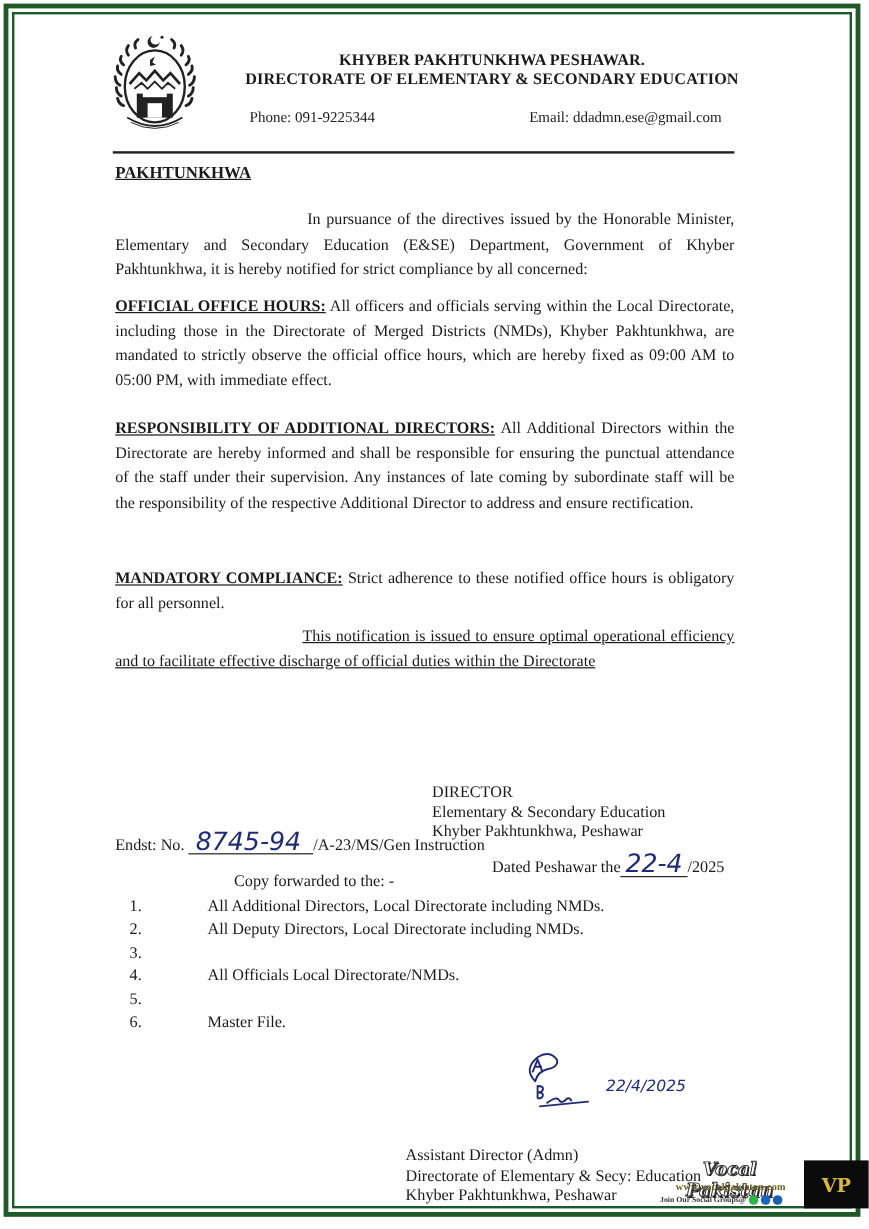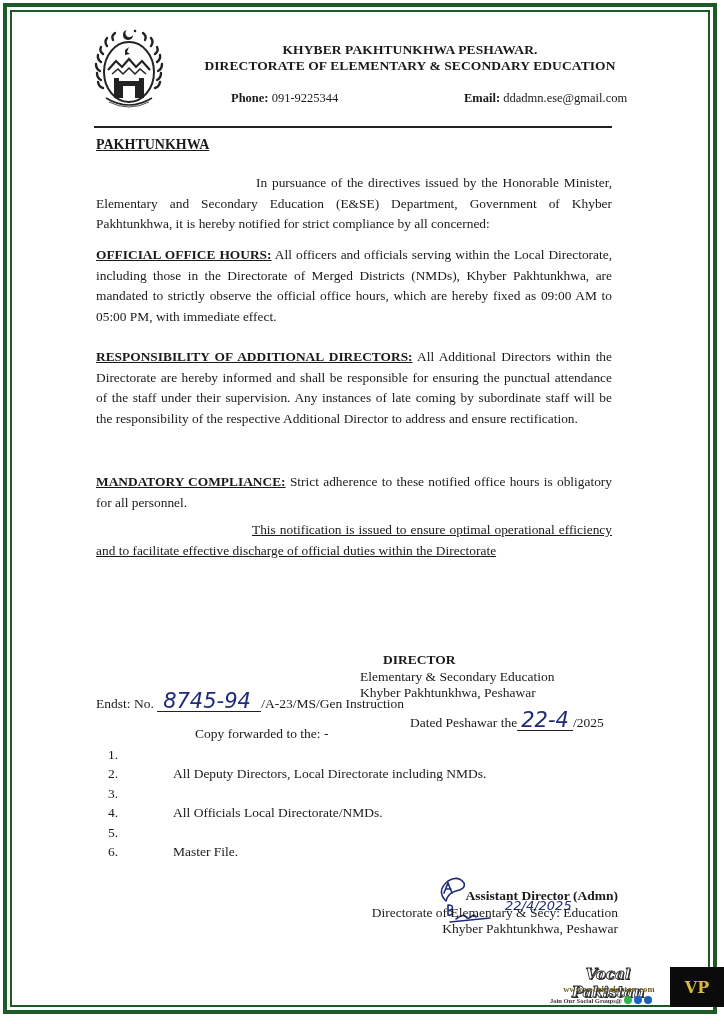--- a/index.html
+++ b/index.html
@@ -15,21 +15,21 @@
       position: absolute; left: 10px; top: 10px; width: 700px; height: 997px;
       border: 2px solid #1d5a27; box-sizing: border-box;
     }
     .logo { position: absolute; left: 94px; top: 26px; width: 70px; height: 86px; }
     .hdr-title {
       position: absolute; left: 170px; top: 42px; width: 480px; text-align: center;
       font-weight: bold; font-size: 13.5px; line-height: 16px; letter-spacing: 0.1px;
     }
     .hdr-phone { position: absolute; left: 208px; top: 91px; font-size: 12.5px; }
     .hdr-email { position: absolute; left: 441px; top: 91px; font-size: 12.5px; }
-    .b { font-weight: bold; margin-left: 23px; }
+    .b { font-weight: normal; }
     .sep { position: absolute; left: 94px; top: 126px; width: 518px; height: 2px; background: #222; }
     .notif-title {
       position: absolute; left: 96px; top: 137px; font-weight: bold; font-size: 14px; text-decoration: underline;
     }
     .para {
       position: absolute; left: 96px; width: 516px; font-size: 13.4px; line-height: 20.5px;
       text-align: justify; text-align-last: left;
     }
     .para .indent { display: inline-block; width: 160px; }
     .para .indent2 { display: inline-block; width: 156px; }
@@ -49,21 +49,21 @@
     .cc-item { display: flex; }
     .cc-num { width: 65px; }
     .ad-sig {
       position: absolute; left: 432px; top: 875px; width: 150px; height: 50px;
     }
     .ad-date {
       position: absolute; left: 505px; top: 898px; font-family: "DejaVu Sans", sans-serif;
       font-style: italic; color: #1f2b7a; font-size: 13px;
     }
     .ad-block {
-      position: absolute; left: 338px; top: 888px; width: 280px; text-align: right;
+      position: absolute; left: 338px; top: 955px; width: 280px; text-align: left;
       font-size: 13.5px; line-height: 16.5px;
     }
     .watermark {
       position: absolute; left: 548px; top: 965px; width: 166px; height: 48px;
     }
     .wm-title {
       position: absolute; left: 0; top: 0; width: 120px; text-align: center;
       font-family: "DejaVu Serif", serif; font-style: italic; font-weight: bold; font-size: 15px; color: #fff;
       -webkit-text-stroke: 0.8px #2a2a2a; text-shadow: 1px 1px 0 #2a2a2a;
     }
@@ -174,20 +174,21 @@
 
 <div class="dated">
   <span>Dated Peshawar the</span><span class="hand" style="padding:0 4px;">22-4</span><span>/2025</span>
 </div>
 
 <div class="copy-fwd">Copy forwarded to the: -</div>
 
 <div class="cc-list">
   <div class="cc-item">
       <span class="cc-num">1.</span>
+      <span>All Additional Directors, Local Directorate including NMDs.</span>
     </div>
   <div class="cc-item">
       <span class="cc-num">2.</span>
       <span>All Deputy Directors, Local Directorate including NMDs.</span>
     </div>
   <div class="cc-item">
       <span class="cc-num">3.</span>
     </div>
   <div class="cc-item">
       <span class="cc-num">4.</span>

